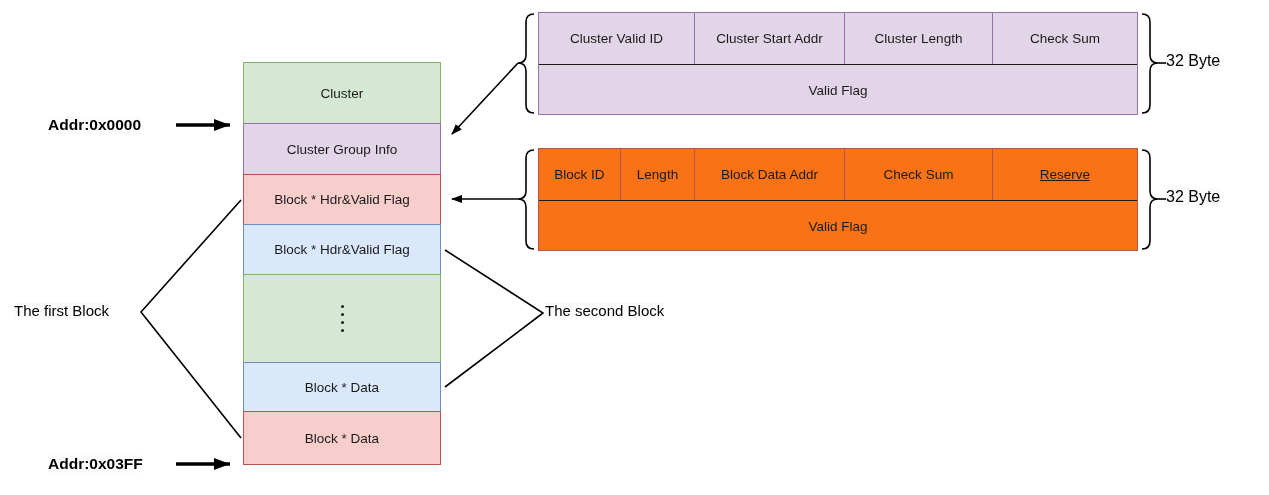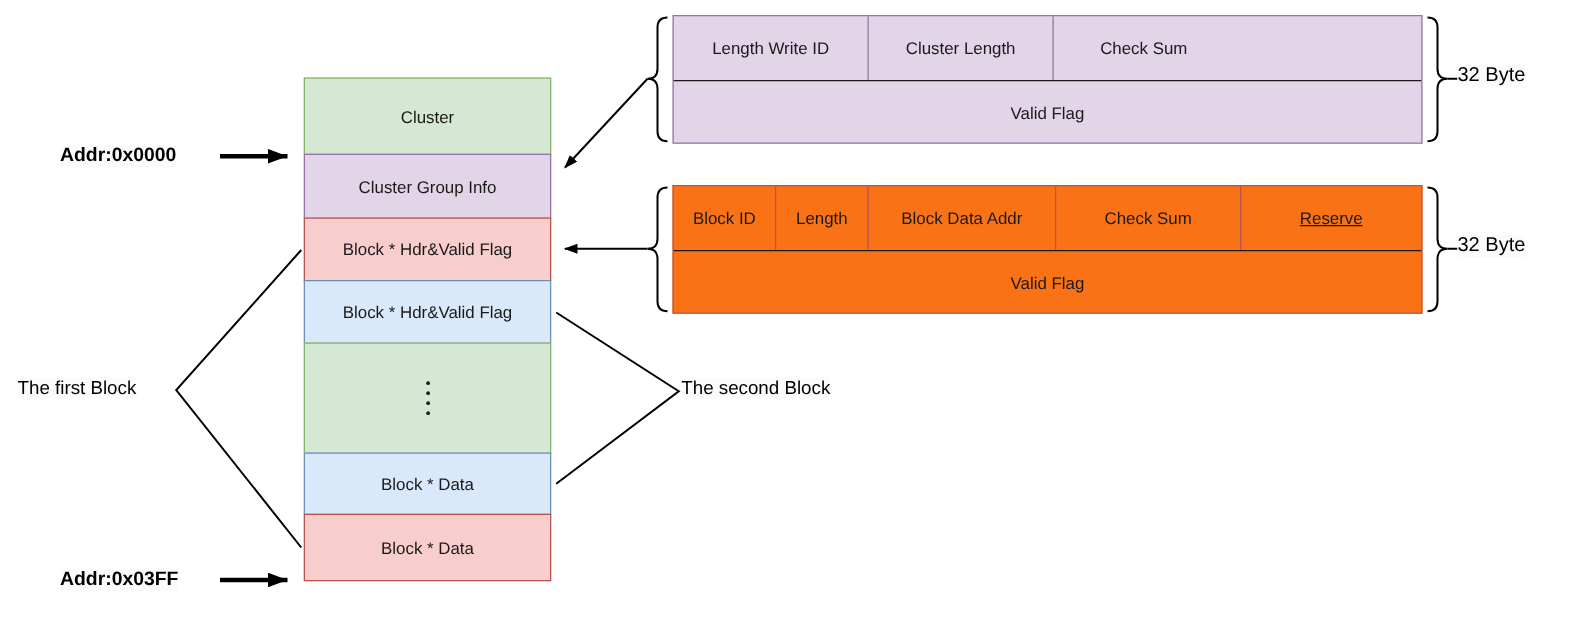--- a/index.html
+++ b/index.html
@@ -132,21 +132,24 @@
       <span>Block * Data</span>
     </div>
     <div class="mem-row c-pink" style="top:349px;height:54px;">
       <span>Block * Data</span>
     </div>
   </div>
 
   <div class="struct purple" style="left:538px;top:12px;width:600px;height:103px;">
     <div class="srow">
       <div class="scell" style="width:155px;">
-        <span>Length Write ID</span>
+        <span>Cluster Valid ID</span>
+      </div>
+      <div class="scell" style="width:150px;">
+        <span>Cluster Start Addr</span>
       </div>
       <div class="scell" style="width:148px;">
         <span>Cluster Length</span>
       </div>
       <div class="scell" style="width:145px;">
         <span>Check Sum</span>
       </div>
     </div>
     <div class="srow">
       <div class="scell" style="width:598px;">

